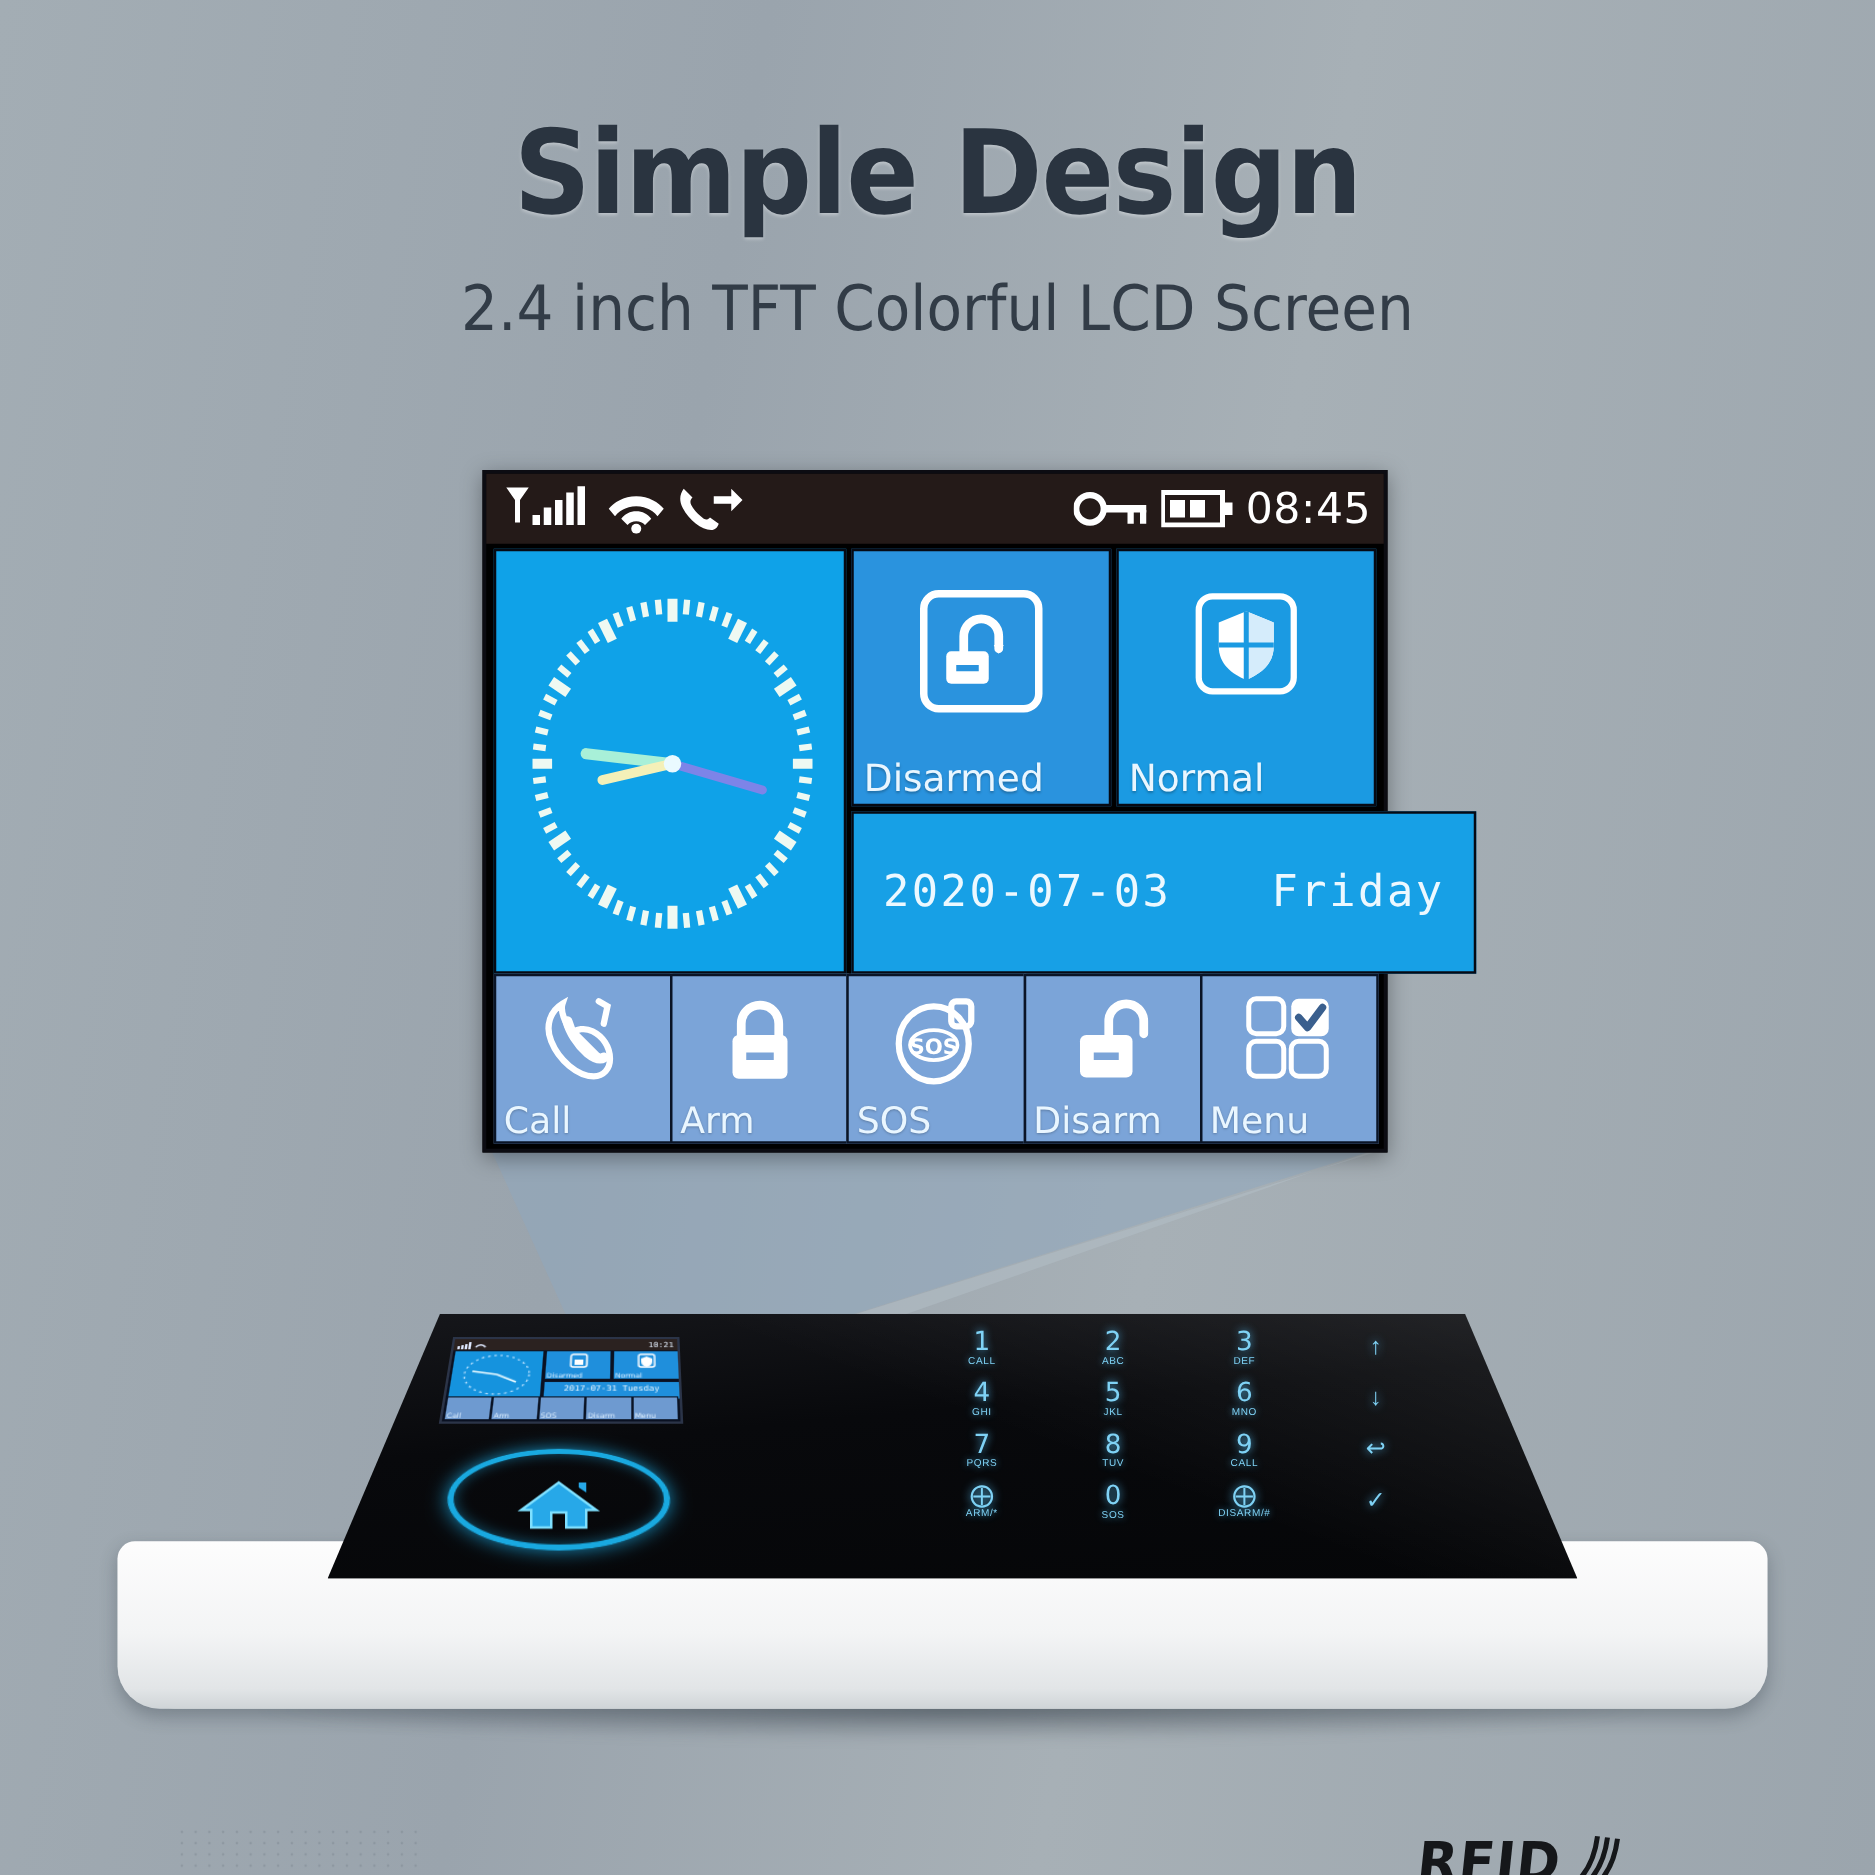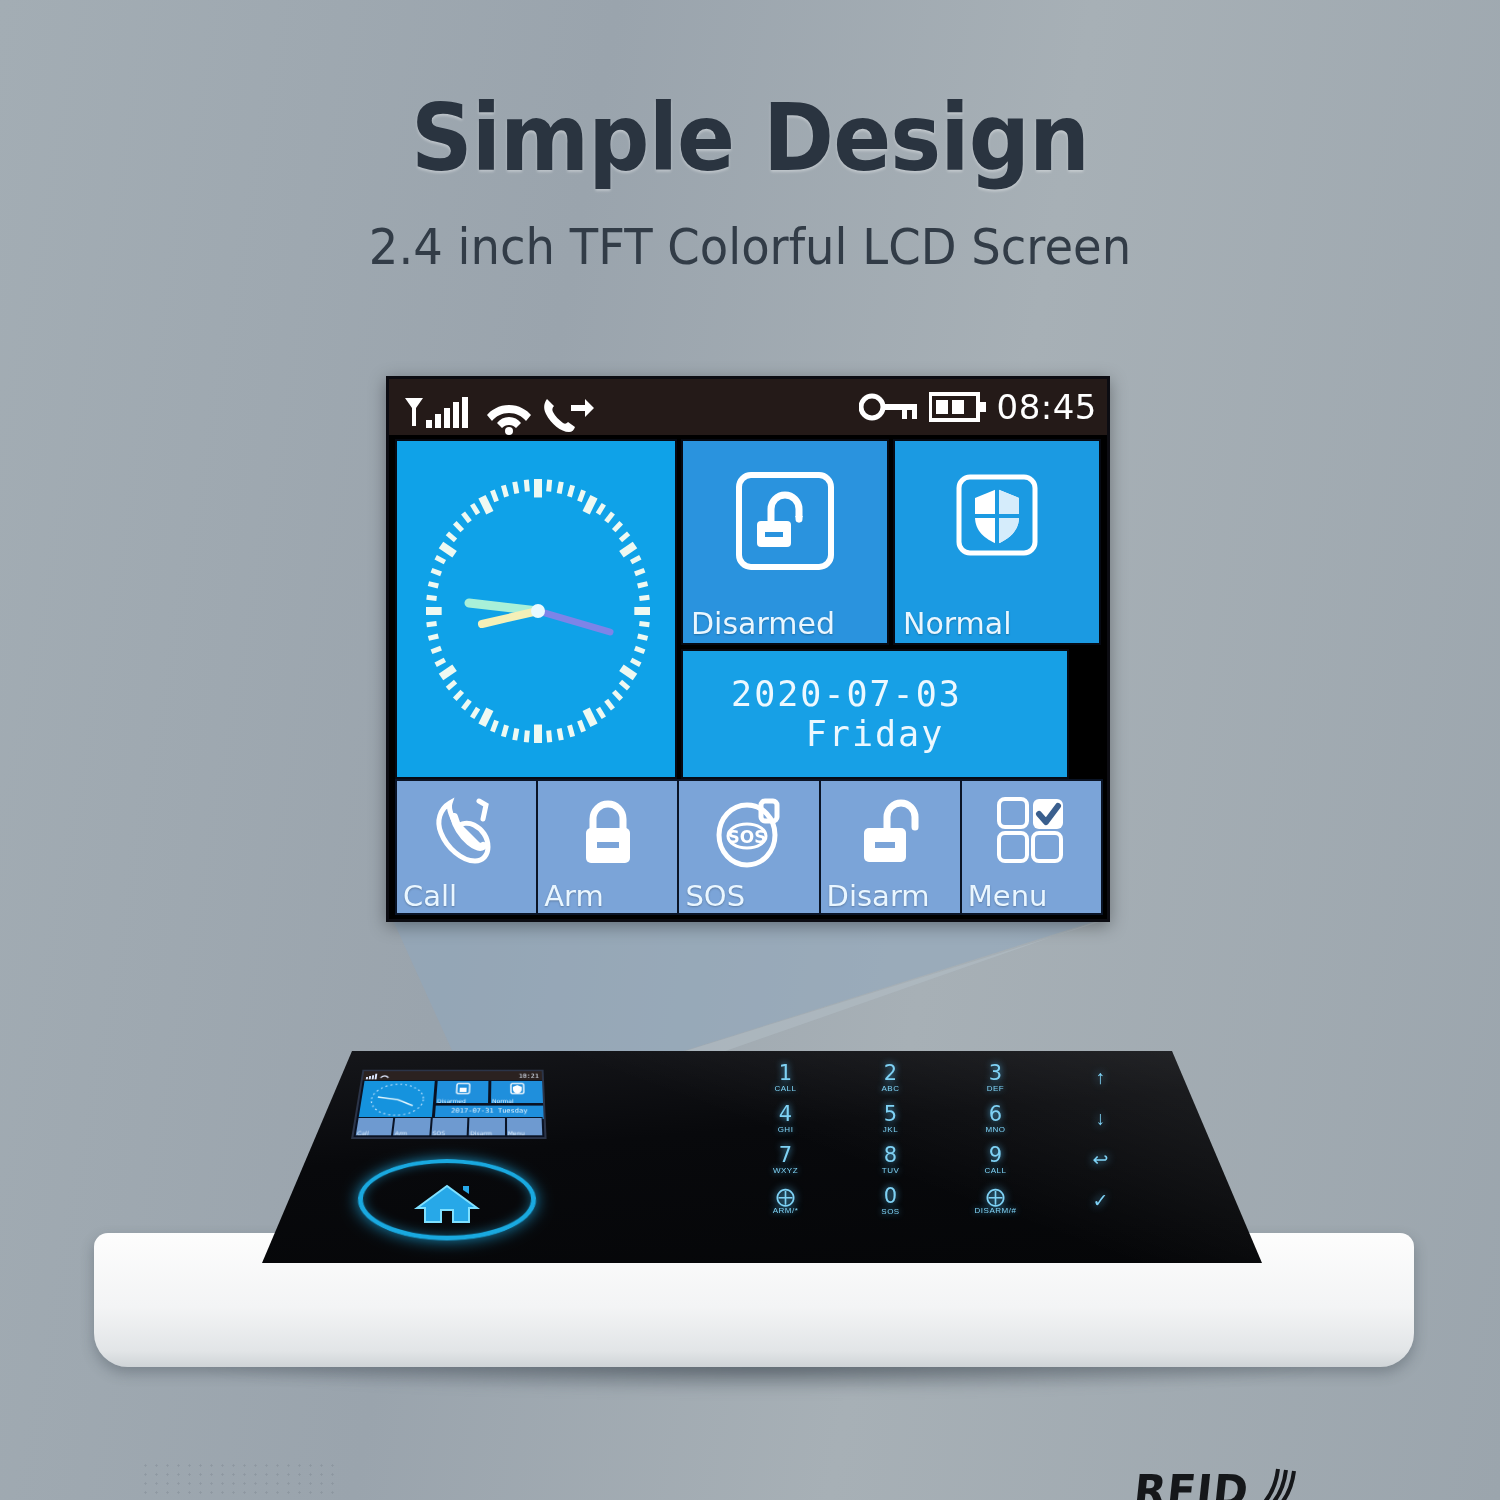--- a/index.html
+++ b/index.html
@@ -42,35 +42,35 @@
     position: absolute;
     left: 386px; top: 376px;
     width: 724px; height: 546px;
     background: #000;
     border: 3px solid #0c0c12;
     box-shadow: 0 4px 16px rgba(0,0,0,.35);
   }
   .statusbar {
     height: 56px;
     background: #241a18;
-    display: flex; 
+    display: flex; align-items: center;
     padding: 0 10px 0 12px;
     color: #fff;
     gap: 12px;
   }
   .sb-left { display: flex; align-items: flex-end; gap: 9px; }
   .sb-right { margin-left: auto; display: flex; align-items: center; gap: 10px; }
   .sb-time { font-size: 34px; font-family: "DejaVu Sans", sans-serif; letter-spacing: .5px; line-height: 1; }
 
   .tiles { position: absolute; left: 0; right: 0; top: 56px; bottom: 0; }
   .tile { position: absolute; background: #1b9ae2; border: 2px solid #060a14; overflow: hidden; }
   .tile-clock { left: 6px; top: 4px; width: 282px; height: 340px; background:#0fa2e8; }
   .tile-disarmed { left: 292px; top: 4px; width: 208px; height: 206px; background:#2a93de; }
   .tile-normal { left: 504px; top: 4px; width: 208px; height: 206px; background:#1b9ae2; }
-  .tile-date { left: 292px; top: 214px; width: 388px; height: 130px; background:#17a0e6; }
+  .tile-date { left: 292px; top: 214px; width: 500px; height: 130px; background:#17a0e6; }
 
   .tile-label {
     position: absolute; left: 8px; bottom: 2px;
     color: #e9f6ff; font-size: 30px;
     font-family: "DejaVu Sans", sans-serif;
     text-shadow: 0 1px 2px rgba(0,0,0,.25);
     white-space: nowrap;
   }
   .tile-icon { position: absolute; left: 0; right: 0; top: 28px; display: flex; justify-content: center; }
 
@@ -509,21 +509,21 @@
         <div class="kp-num">6</div>
         <div class="kp-sub">MNO</div>
       </div>
       <div class="kp-key">
         <div class="kp-ico">↓</div>
       </div>
     </div>
     <div class="kp-row">
       <div class="kp-key">
         <div class="kp-num">7</div>
-        <div class="kp-sub">WXYZ</div>
+        <div class="kp-sub">PQRS</div>
       </div>
       <div class="kp-key">
         <div class="kp-num">8</div>
         <div class="kp-sub">TUV</div>
       </div>
       <div class="kp-key">
         <div class="kp-num">9</div>
         <div class="kp-sub">CALL</div>
       </div>
       <div class="kp-key">

